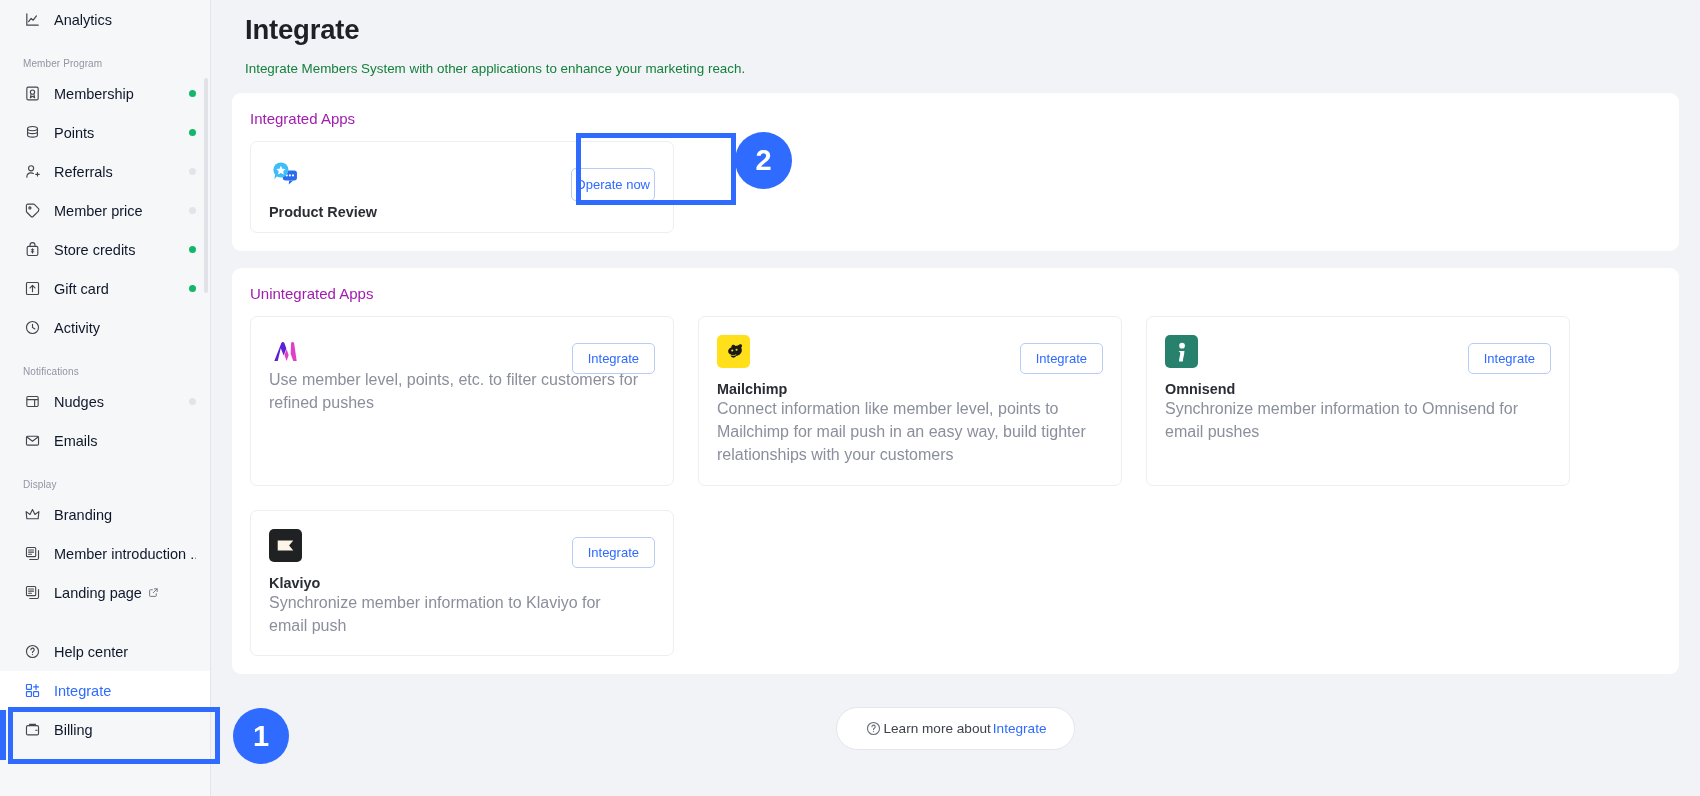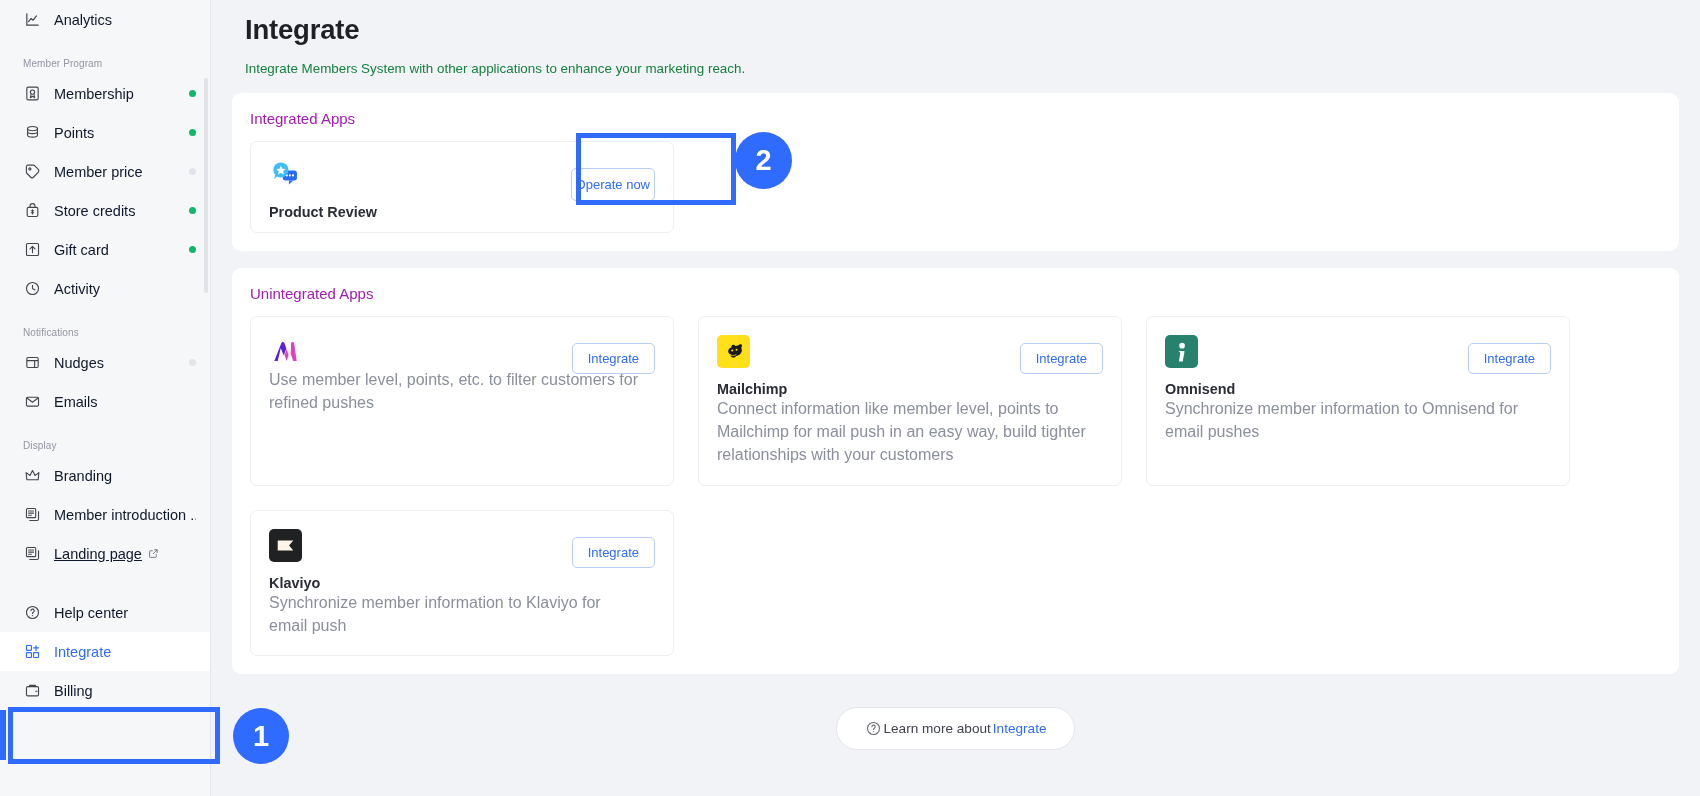--- a/index.html
+++ b/index.html
@@ -267,20 +267,31 @@
           <svg width="17" height="17" viewBox="0 0 24 24" fill="none" stroke="currentColor" stroke-width="1.6">
             <ellipse cx="12" cy="6.5" rx="7" ry="3"></ellipse>
             <path d="M5 6.5v4c0 1.7 3.1 3 7 3s7-1.3 7-3v-4"></path>
             <path d="M5 11.5v4c0 1.7 3.1 3 7 3s7-1.3 7-3v-4"></path>
           </svg>
         </span>
         <span class="label">Points</span>
         <span class="dot green"></span>
       </div>
 
+      <div class="nav-item">
+        <span class="ico">
+          <svg width="17" height="17" viewBox="0 0 24 24" fill="none" stroke="currentColor" stroke-width="1.6">
+            <circle cx="10" cy="7.5" r="3.6"></circle>
+            <path d="M4 20c0-3.6 2.7-6 6-6 1.2 0 2.3.3 3.2.8" stroke-linecap="round"></path>
+            <path d="M16.5 16h5M19 13.5v5" stroke-linecap="round"></path>
+          </svg>
+        </span>
+        <span class="label">Referrals</span>
+        <span class="dot grey"></span>
+      </div>
 
       <div class="nav-item">
         <span class="ico">
           <svg width="17" height="17" viewBox="0 0 24 24" fill="none" stroke="currentColor" stroke-width="1.6">
             <path d="M20.5 12.8l-7.7 7.7a2 2 0 0 1-2.8 0L4 14.5a2 2 0 0 1-.6-1.4V5a2 2 0 0 1 2-2h8.1a2 2 0 0 1 1.4.6l5.6 5.6a2 2 0 0 1 0 2.6z"></path>
             <circle cx="8.3" cy="8.3" r="1.5"></circle>
           </svg>
         </span>
         <span class="label">Member price</span>
         <span class="dot grey"></span>
@@ -364,21 +375,21 @@
         <span class="label">Member introduction ...</span>
       </div>
       <div class="nav-item">
         <span class="ico">
           <svg width="17" height="17" viewBox="0 0 24 24" fill="none" stroke="currentColor" stroke-width="1.6">
             <rect x="3.5" y="3.5" width="13" height="13" rx="1.4"></rect>
             <path d="M7.5 20.5h11a2 2 0 0 0 2-2v-11"></path>
             <path d="M6.5 7h7M6.5 10h7M6.5 13h4" stroke-linecap="round"></path>
           </svg>
         </span>
-        <span class="label" style="flex:0 0 auto;text-decoration:underline;">Landing page</span>
+        <span class="label" style="flex:0 0 auto;">Landing page</span>
         <span class="extlink">
           <svg width="11" height="11" viewBox="0 0 24 24" fill="none" stroke="currentColor" stroke-width="2">
             <path d="M14 4h6v6M20 4l-8.5 8.5" stroke-linecap="round" stroke-linejoin="round"></path>
             <path d="M18 14.5V19a1.5 1.5 0 0 1-1.5 1.5H5A1.5 1.5 0 0 1 3.5 19V7.5A1.5 1.5 0 0 1 5 6h4.6" stroke-linecap="round"></path>
           </svg>
         </span>
       </div>
     </div>
 
     <div class="nav-gap"></div>

